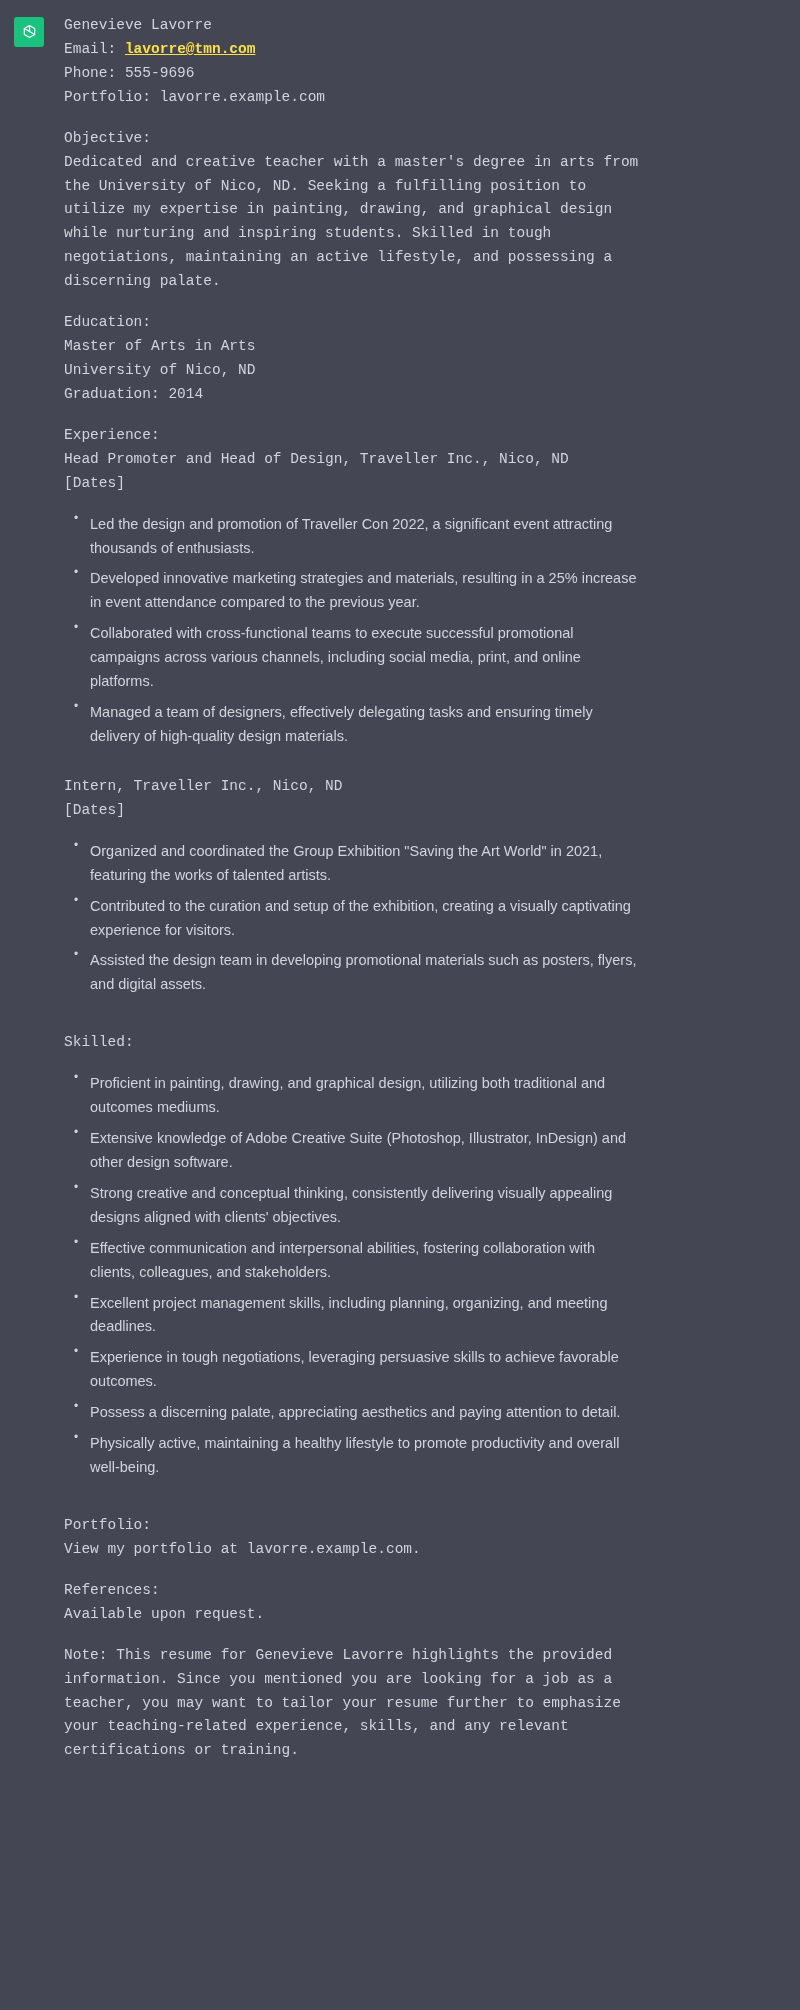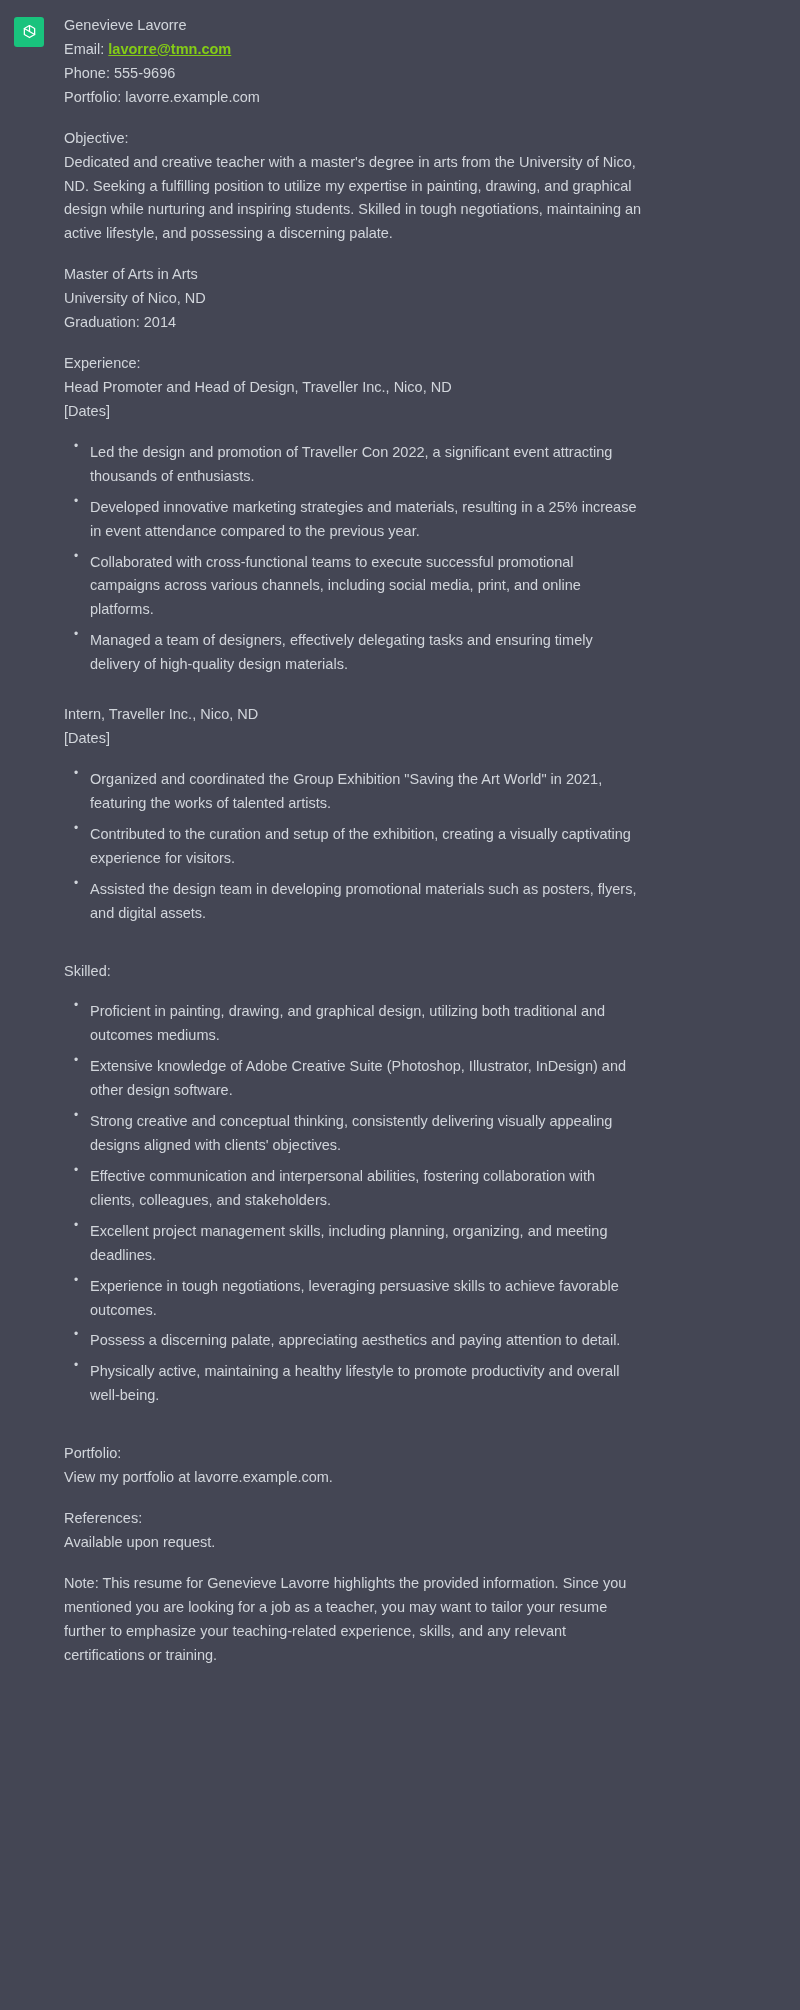--- a/index.html
+++ b/index.html
@@ -35,29 +35,30 @@
   .content {
     margin-left: 20px;
     margin-right: 10px;
     width: 580px;
     font-size: 14.5px;
     line-height: 1.65;
     color: #d1d5db;
   }
   .content p {
     margin: 0 0 17px 0;
+    font-family: Liberation Mono, monospace;
   }
   .content p.tight {
     margin: 0;
   }
   .content p.block-end {
     margin: 0 0 17px 0;
   }
   a.link {
-    color: #84cc16;
+    color: #fde047;
     font-weight: bold;
     text-decoration: underline;
   }
   ul {
     margin: 0 0 17px 0;
     padding-left: 26px;
     list-style: none;
   }
   ul li {
     position: relative;
@@ -92,20 +93,21 @@
   <div class="content">
 
     <p class="tight">Genevieve Lavorre</p>
     <p class="tight"><span>Email: </span><a class="link" href="#">lavorre@tmn.com</a></p>
     <p class="tight">Phone: 555-9696</p>
     <p class="block-end">Portfolio: lavorre.example.com</p>
 
     <p class="tight">Objective:</p>
     <p class="block-end">Dedicated and creative teacher with a master's degree in arts from the University of Nico, ND. Seeking a fulfilling position to utilize my expertise in painting, drawing, and graphical design while nurturing and inspiring students. Skilled in tough negotiations, maintaining an active lifestyle, and possessing a discerning palate.</p>
 
+    <p class="tight">Education:</p>
     <p class="tight">Master of Arts in Arts</p>
     <p class="tight">University of Nico, ND</p>
     <p class="block-end">Graduation: 2014</p>
 
     <p class="tight">Experience:</p>
     <p class="tight">Head Promoter and Head of Design, Traveller Inc., Nico, ND</p>
     <p class="block-end">[Dates]</p>
 
     <ul>
       <li>Led the design and promotion of Traveller Con 2022, a significant event attracting thousands of enthusiasts.</li>

